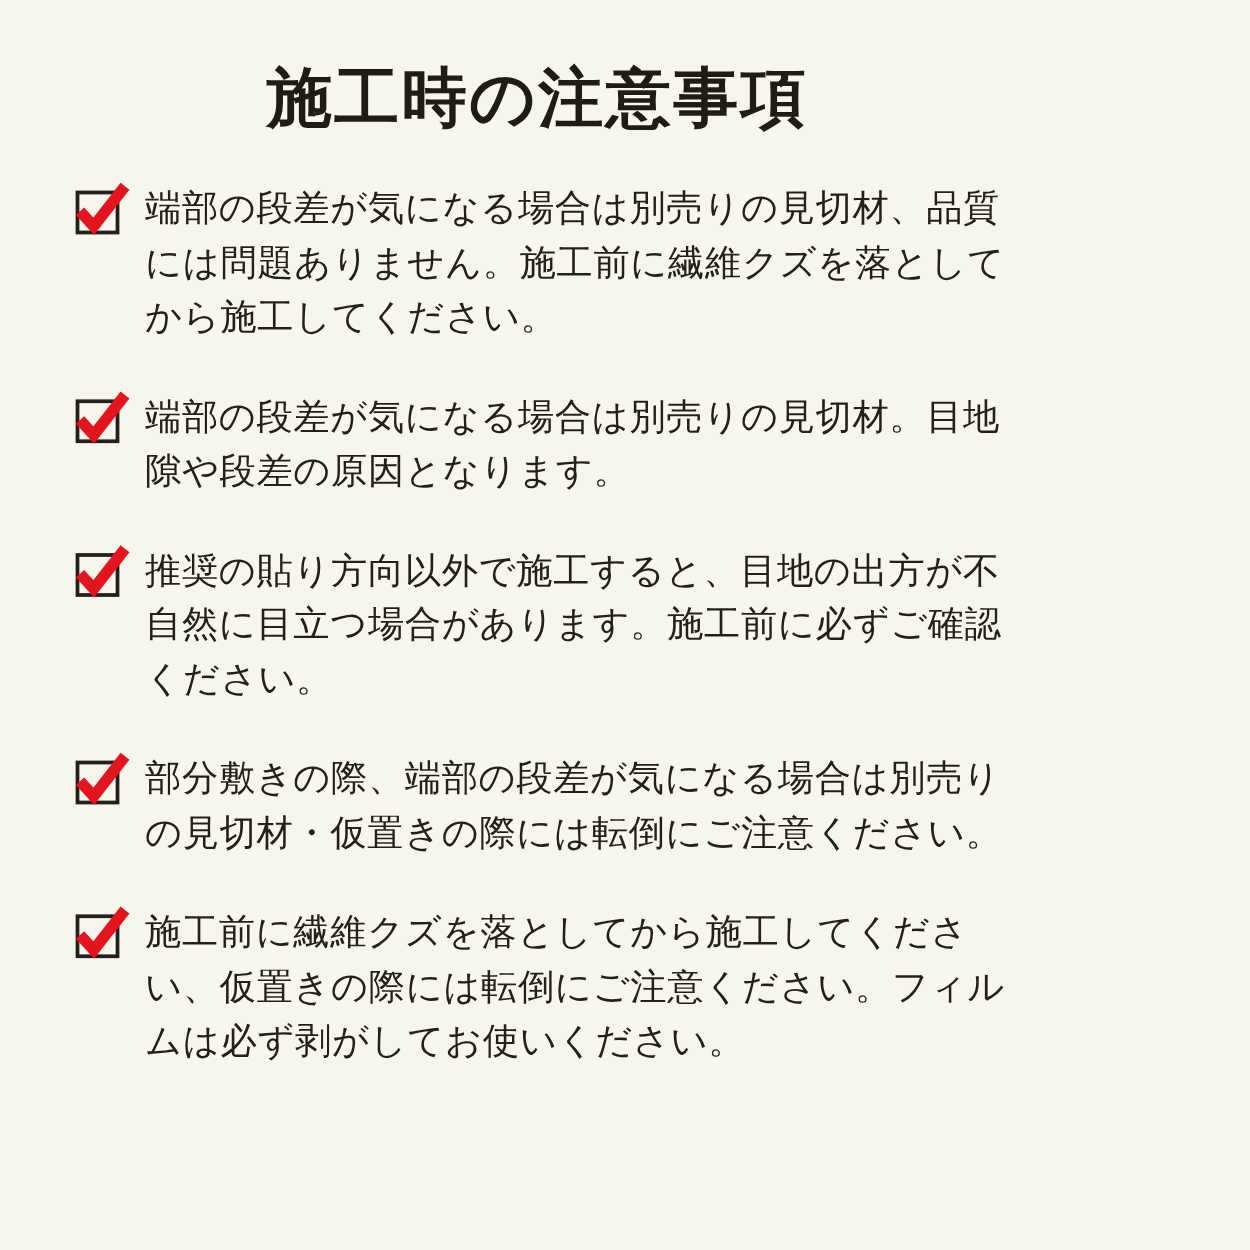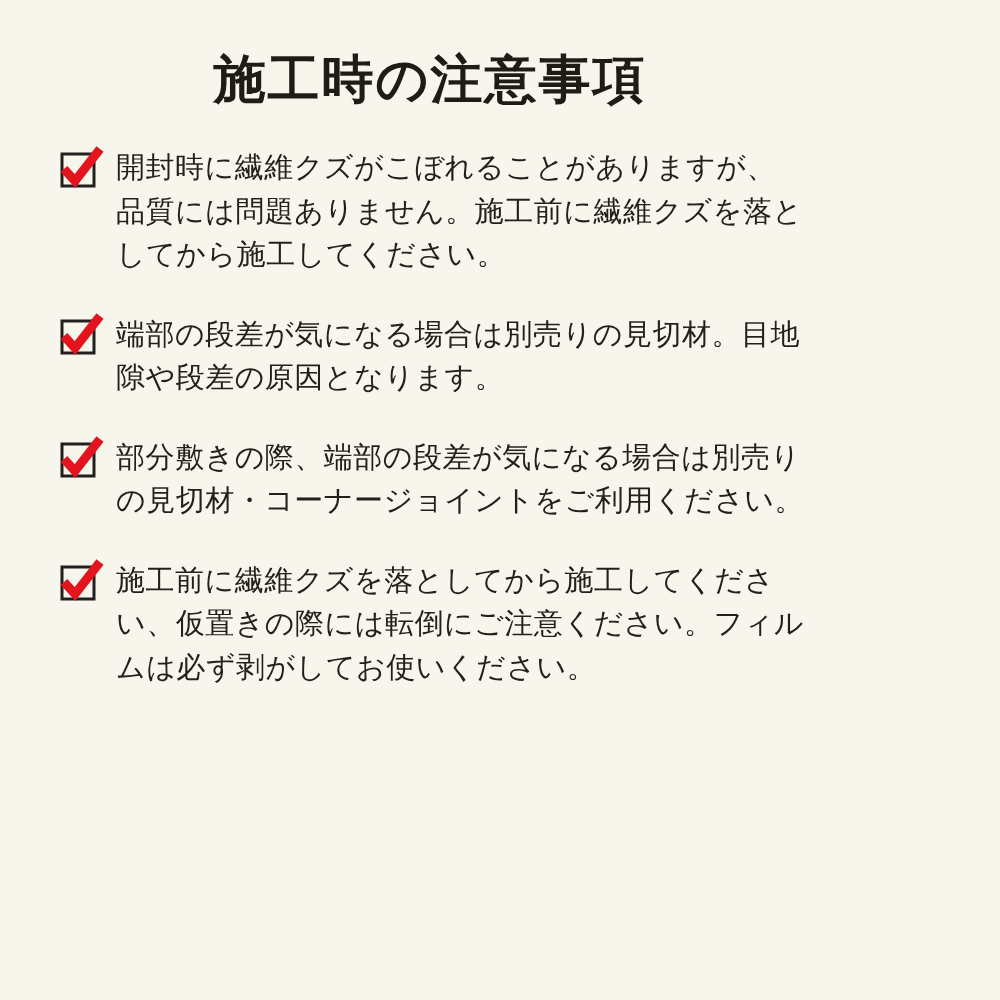--- a/index.html
+++ b/index.html
@@ -72,42 +72,51 @@
 
   <div class="notes-list">
 
     <div class="note-item">
       <span class="check-icon">
         <svg viewBox="0 0 40 40" xmlns="http://www.w3.org/2000/svg">
           <rect x="2" y="4" width="32" height="32" fill="none" stroke="#231f1c" stroke-width="3"></rect>
           <path d="M4 19 L15 31 L40 -1" fill="none" stroke="#e3141e" stroke-width="9" stroke-linecap="butt" stroke-linejoin="miter"></path>
         </svg>
       </span>
-      <span class="note-text">開封時に繊維クズがこぼれることがありますが、品質には問題ありません。施工前に繊維クズを落としてから施工してください。</span>
+      <span class="note-text">端部の段差が気になる場合は別売りの見切材、品質には問題ありません。施工前に繊維クズを落としてから施工してください。</span>
     </div>
 
     <div class="note-item">
       <span class="check-icon">
         <svg viewBox="0 0 40 40" xmlns="http://www.w3.org/2000/svg">
           <rect x="2" y="4" width="32" height="32" fill="none" stroke="#231f1c" stroke-width="3"></rect>
           <path d="M4 19 L15 31 L40 -1" fill="none" stroke="#e3141e" stroke-width="9" stroke-linecap="butt" stroke-linejoin="miter"></path>
         </svg>
       </span>
       <span class="note-text">端部の段差が気になる場合は別売りの見切材。目地隙や段差の原因となります。</span>
     </div>
 
+    <div class="note-item">
+      <span class="check-icon">
+        <svg viewBox="0 0 40 40" xmlns="http://www.w3.org/2000/svg">
+          <rect x="2" y="4" width="32" height="32" fill="none" stroke="#231f1c" stroke-width="3"></rect>
+          <path d="M4 19 L15 31 L40 -1" fill="none" stroke="#e3141e" stroke-width="9" stroke-linecap="butt" stroke-linejoin="miter"></path>
+        </svg>
+      </span>
+      <span class="note-text">推奨の貼り方向以外で施工すると、目地の出方が不自然に目立つ場合があります。施工前に必ずご確認ください。</span>
+    </div>
 
     <div class="note-item">
       <span class="check-icon">
         <svg viewBox="0 0 40 40" xmlns="http://www.w3.org/2000/svg">
           <rect x="2" y="4" width="32" height="32" fill="none" stroke="#231f1c" stroke-width="3"></rect>
           <path d="M4 19 L15 31 L40 -1" fill="none" stroke="#e3141e" stroke-width="9" stroke-linecap="butt" stroke-linejoin="miter"></path>
         </svg>
       </span>
-      <span class="note-text">部分敷きの際、端部の段差が気になる場合は別売りの見切材・コーナージョイントをご利用ください。</span>
+      <span class="note-text">部分敷きの際、端部の段差が気になる場合は別売りの見切材・仮置きの際には転倒にご注意ください。</span>
     </div>
 
     <div class="note-item">
       <span class="check-icon">
         <svg viewBox="0 0 40 40" xmlns="http://www.w3.org/2000/svg">
           <rect x="2" y="4" width="32" height="32" fill="none" stroke="#231f1c" stroke-width="3"></rect>
           <path d="M4 19 L15 31 L40 -1" fill="none" stroke="#e3141e" stroke-width="9" stroke-linecap="butt" stroke-linejoin="miter"></path>
         </svg>
       </span>
       <span class="note-text">施工前に繊維クズを落としてから施工してください、仮置きの際には転倒にご注意ください。フィルムは必ず剥がしてお使いください。</span>

